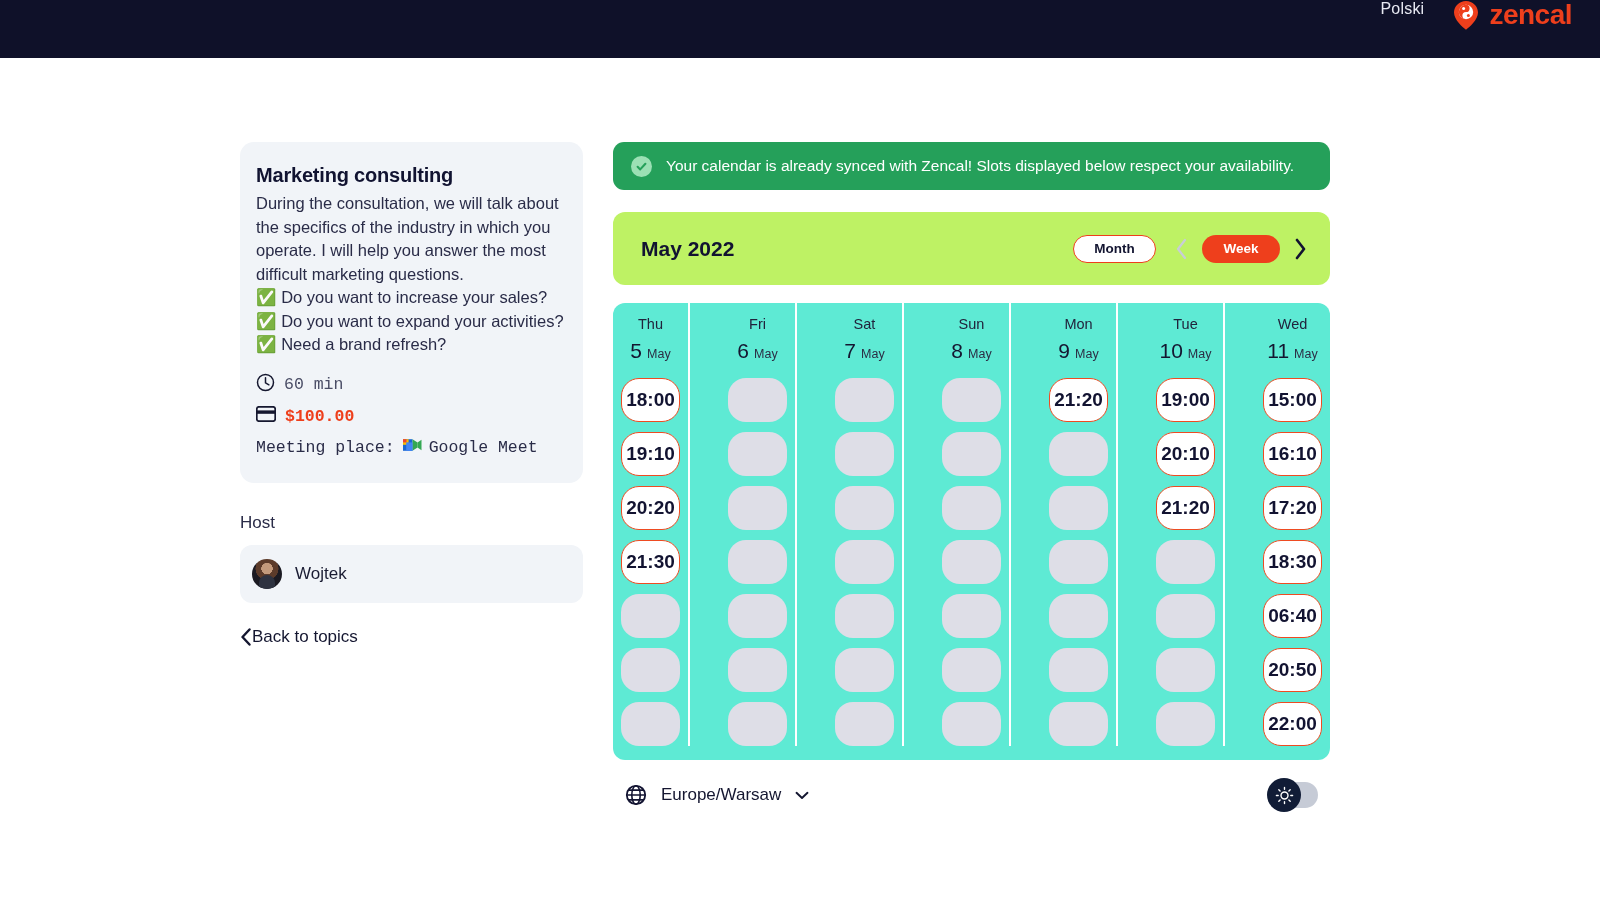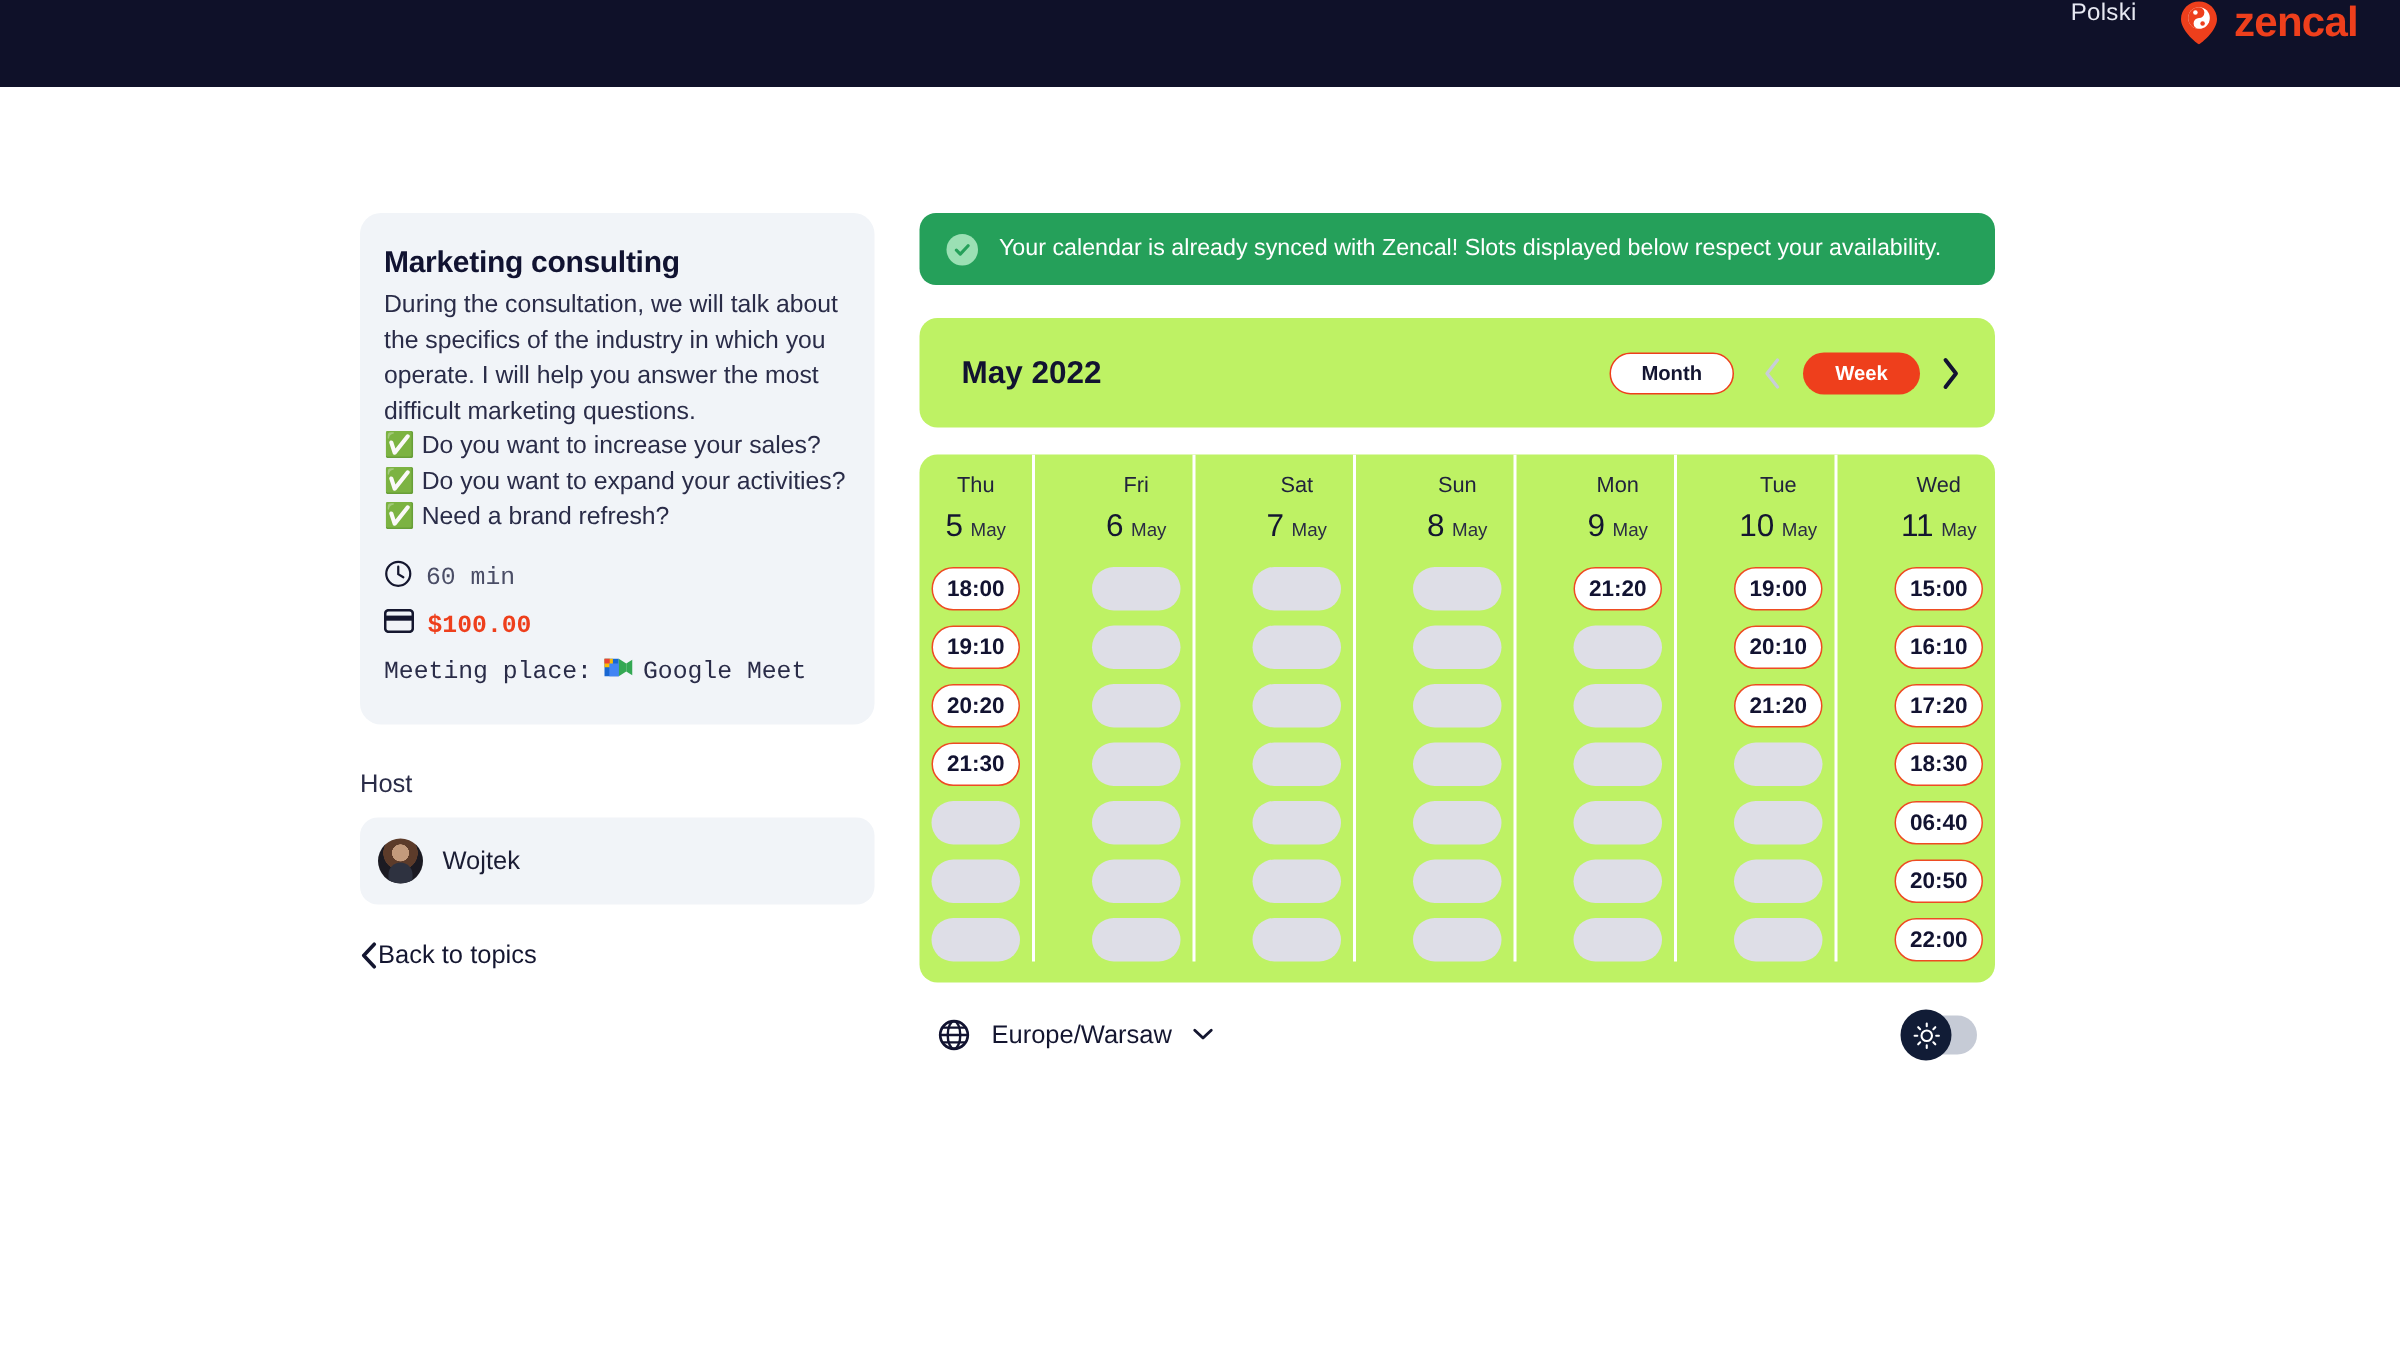--- a/index.html
+++ b/index.html
@@ -164,21 +164,21 @@
   .pill-week {
     width: 78px;
     background: #EE3F1C;
     color: #FFFFFF;
   }
   .nav-group { display: flex; align-items: center; gap: 13px; }
   .chev { width: 15px; height: 22px; cursor: pointer; }
 
   .cal-grid {
     margin-top: 18px;
-    background: #bef264;
+    background: #5eead4;
     border-radius: 12px;
     display: flex;
     overflow: hidden;
     padding-bottom: 14px;
     gap: 30px;
   }
   .day-col {
     flex: 1 1 0;
     border-right: 2px solid #FFFFFF;
     padding: 0 8px;
@@ -192,24 +192,24 @@
   .dow { font-size: 14.5px; color: #21233C; }
   .dnum-row {
     margin-top: 7px;
     display: flex; align-items: baseline; justify-content: center; gap: 5px;
   }
   .dnum { font-size: 21px; color: #141630; }
   .dmon { font-size: 12.5px; color: #2B2D44; }
 
   .slots { display: flex; flex-direction: column; gap: 10px; padding-top: 2px; }
   .slot {
-    height: 29px;
+    height: 44px;
     border-radius: 18px;
     display: flex; align-items: center; justify-content: center;
-    font-size: 15px; font-weight: 700;
+    font-size: 19px; font-weight: 700;
   }
   .slot.free {
     background: #FFFFFF;
     border: 1.4px solid #EE4B22;
     color: #121331;
     cursor: pointer;
   }
   .slot.empty { background: #DEDEE7; }
 
   .cal-footer {

